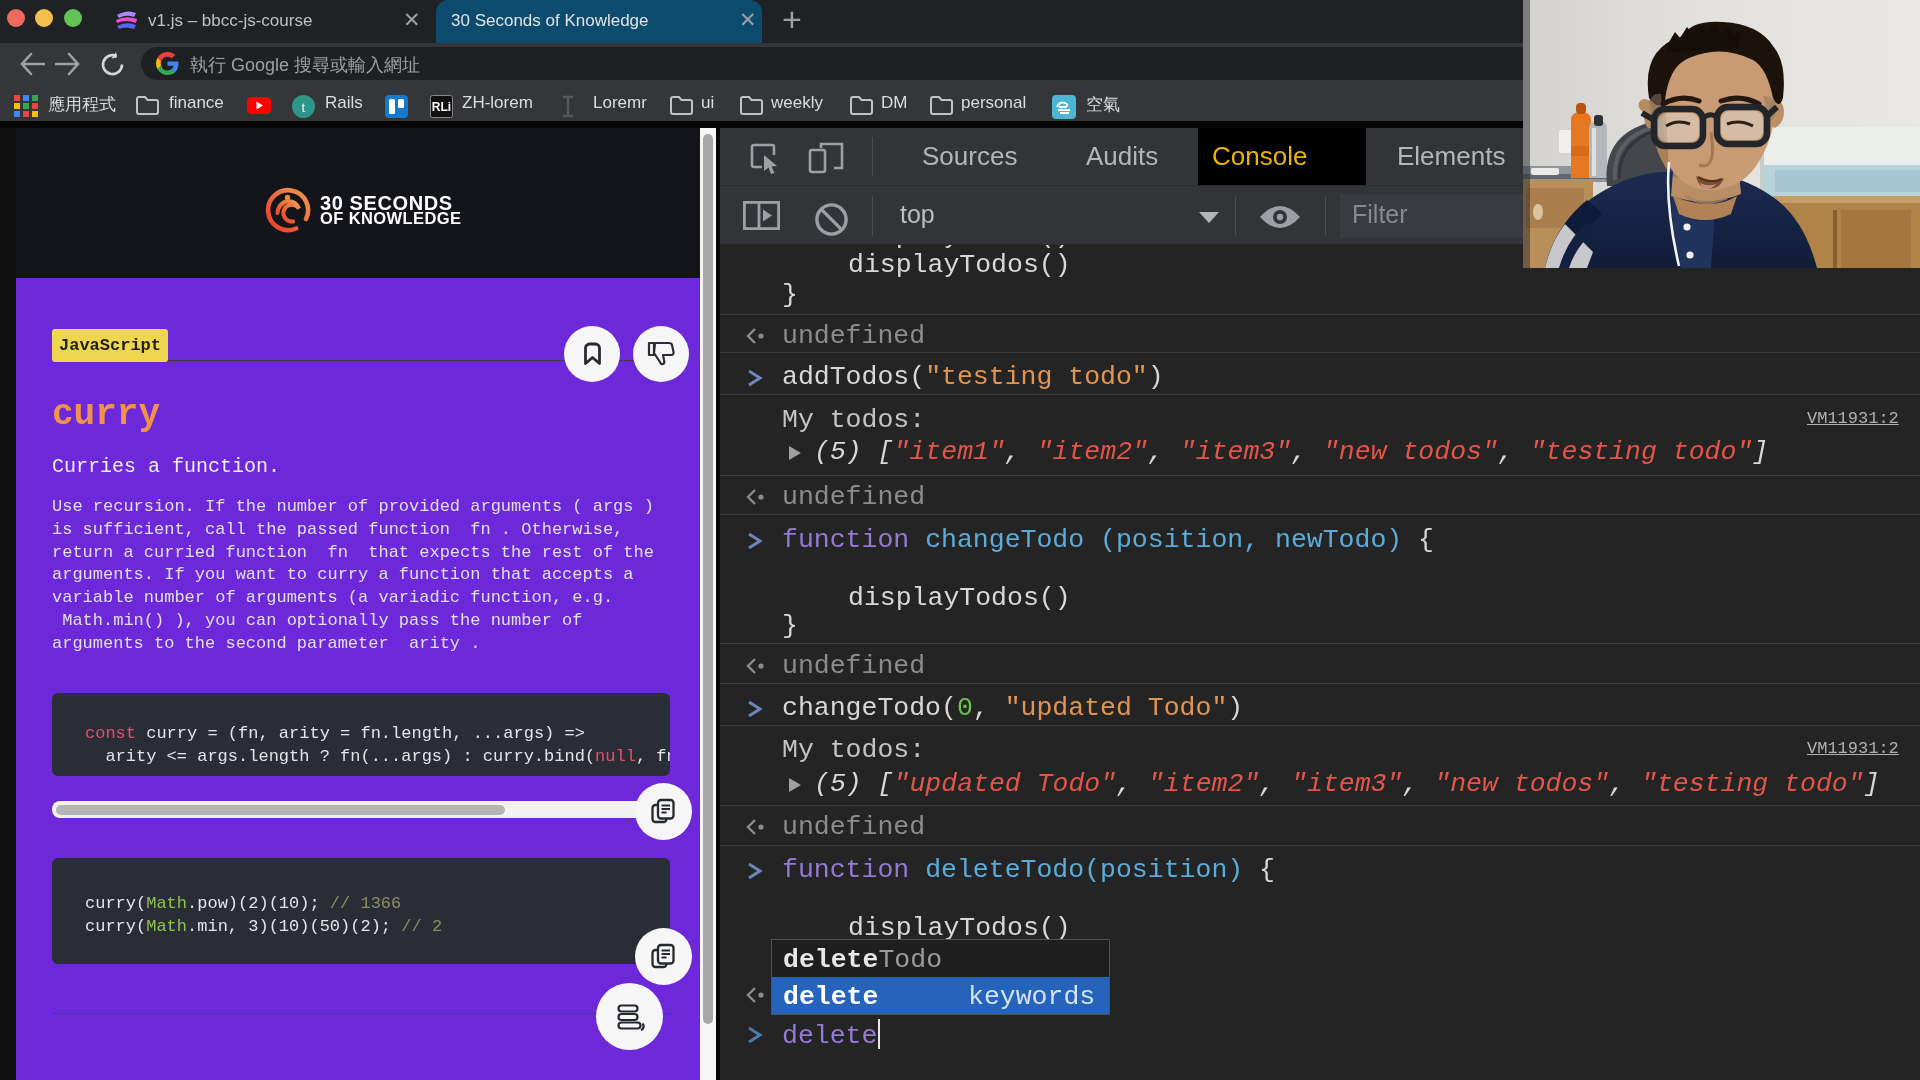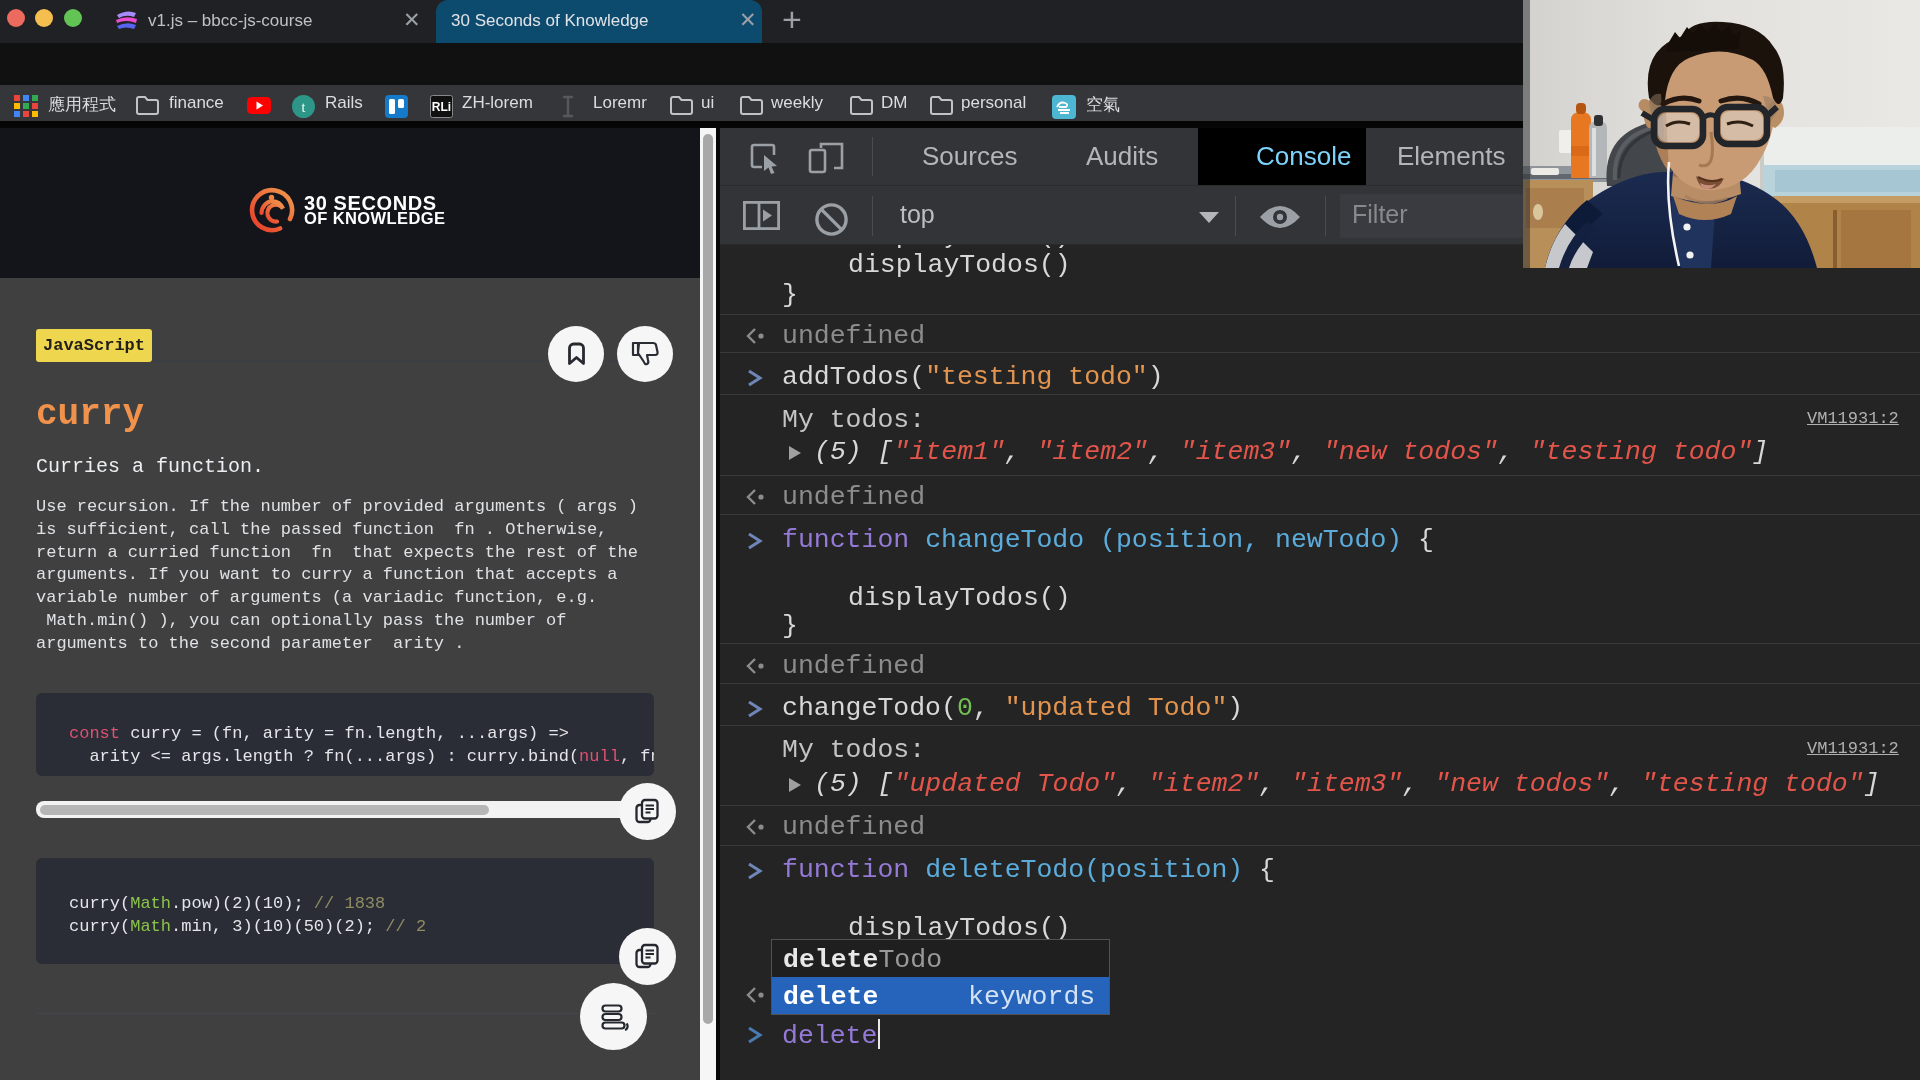--- a/index.html
+++ b/index.html
@@ -15,21 +15,21 @@
   #tab2 { left:436px; top:0; width:326px; height:43px; background:#0c4a6e; border-radius:12px 12px 0 0; }
   #tab2t { color:#e0e2e6; font-size:17px; top:11px; left:15px; }
   .tabx { color:#9aa0a6; font-size:21px; top:8px; }
   #toolbar { left:0; top:43px; width:1920px; height:42px; background:#35363a; }
   #omni { left:141px; top:4px; width:1729px; height:33px; background:#1f2023; border-radius:17px; }
   #omnitext { left:190px; top:10px; color:#9aa0a6; font-size:18px; }
   #bookbar { left:0; top:85px; width:1920px; height:36px; background:#35363a; }
   .bk { color:#dadce0; font-size:17px; top:8px; }
   #blackstrip { left:0; top:121px; width:1920px; height:7px; background:#060607; }
   
-  #lpanel { left:0; top:128px; width:700px; height:952px; background:#404040; overflow:hidden; }
+  #lpanel { left:16px; top:128px; width:700px; height:952px; background:#6d28d9; overflow:hidden; }
   #lphead { left:0; top:0; width:700px; height:150px; background:#14151b; }
   #lscroll { left:700px; top:128px; width:16px; height:952px; background:#f6f6f6; }
   #lthumb { left:3px; top:6px; width:10px; height:890px; background:#a8a8a8; border-radius:5px; }
   #ldivide { left:716px; top:128px; width:4px; height:952px; background:#08080a; }
   .codebox { left:36px; width:618px; background:#2a2d36; border-radius:6px; color:#e3e5e8; font-size:17px; }
   .circbtn { background:#f6f6f6; border-radius:50%; }
   
   #dtools { left:720px; top:128px; width:1200px; height:952px; background:#242424; }
   #dtb1 { left:0; top:0; width:1200px; height:57px; background:#333438; }
   #dtb2 { left:0; top:57px; width:1200px; height:60px; background:#333438; border-top:1px solid #2c2c2e; border-bottom:1px solid #282828; }
@@ -58,20 +58,40 @@
     </svg>
     <div class="abs" id="tab1t">v1.js – bbcc-js-course</div>
     <div class="abs tabx" style="left:403px;">✕</div>
     <div class="abs" id="tab2">
       <div class="abs" id="tab2t">30 Seconds of Knowledge</div>
       <div class="abs tabx" style="left:303px;">✕</div>
     </div>
     <div class="abs" style="left:782px; top:0px; color:#9aa0a6; font-size:34px; font-weight:300;">+</div>
   </div>
 
+  <div class="abs" id="toolbar">
+    <svg class="abs" style="left:19px; top:9px;" width="26" height="24" viewBox="0 0 26 24">
+      <path d="M12 2 L3 12 L12 22 M3 12 L25 12" stroke="#9aa0a6" stroke-width="2.6" fill="none" stroke-linecap="round"></path>
+    </svg>
+    <svg class="abs" style="left:55px; top:9px;" width="26" height="24" viewBox="0 0 26 24">
+      <path d="M14 2 L23 12 L14 22 M23 12 L1 12" stroke="#9aa0a6" stroke-width="2.6" fill="none" stroke-linecap="round"></path>
+    </svg>
+    <svg class="abs" style="left:99px; top:8px;" width="27" height="27" viewBox="0 0 27 27">
+      <path d="M23 13.5 A9.5 9.5 0 1 1 17.5 5" stroke="#d3d6da" stroke-width="2.6" fill="none"></path>
+      <path d="M17 1 L18 6.5 L12.5 7.5 Z" fill="#d3d6da"></path>
+    </svg>
+    <div class="abs" id="omni"></div>
+    <svg class="abs" style="left:155px; top:8px;" width="25" height="25" viewBox="0 0 48 48">
+      <path fill="#4285F4" d="M45.1 24.5c0-1.6-.1-3.1-.4-4.5H24v8.5h11.8c-.5 2.8-2.1 5.1-4.4 6.7v5.6h7.2c4.2-3.9 6.5-9.6 6.5-16.3z"></path>
+      <path fill="#34A853" d="M24 46c6 0 11-2 14.6-5.3l-7.2-5.6c-2 1.3-4.5 2.1-7.4 2.1-5.7 0-10.6-3.9-12.3-9.1H4.3v5.8C7.9 41 15.4 46 24 46z"></path>
+      <path fill="#FBBC05" d="M11.7 28.1c-.4-1.3-.7-2.7-.7-4.1s.2-2.8.7-4.1v-5.8H4.3C2.8 17 2 20.4 2 24s.8 7 2.3 9.9l7.4-5.8z"></path>
+      <path fill="#EA4335" d="M24 10.8c3.2 0 6.1 1.1 8.4 3.3l6.3-6.3C35 4.1 30 2 24 2 15.4 2 7.9 7 4.3 14.1l7.4 5.8c1.7-5.2 6.6-9.1 12.3-9.1z"></path>
+    </svg>
+    <div class="abs" id="omnitext">執行 Google 搜尋或輸入網址</div>
+  </div>
 
   <div class="abs" id="bookbar">
     <svg class="abs" style="left:13px; top:10px;" width="26" height="22" viewBox="0 0 26 22">
       <g>
         <rect x="1" y="0" width="6" height="6" fill="#e8453c"></rect>
           <rect x="10" y="0" width="6" height="6" fill="#4285f4"></rect>
           <rect x="19" y="0" width="6" height="6" fill="#34a853"></rect>
         <rect x="1" y="8" width="6" height="6" fill="#fbbc05"></rect>
           <rect x="10" y="8" width="6" height="6" fill="#34a853"></rect>
           <rect x="19" y="8" width="6" height="6" fill="#e8453c"></rect>
@@ -174,21 +194,21 @@
   arity &lt;= args.length ? fn(...args) : curry.bind(<span style="color:#e25070;">null</span>, fn</div>
     <div class="abs" style="left:36px; top:673px; width:618px; height:17px; background:#f2f2f2; border-radius:8px;"></div>
     <div class="abs" style="left:40px; top:677px; width:449px; height:10px; background:#b5b5b5; border-radius:5px;"></div>
     <div class="abs circbtn" style="left:619px; top:655px; width:57px; height:57px;"></div>
     <svg class="abs" style="left:634px; top:670px;" width="26" height="26" viewBox="0 0 26 26">
         <rect x="2.5" y="7" width="14" height="17" rx="3" fill="none" stroke="#25282e" stroke-width="2.3"></rect>
         <rect x="8" y="2" width="15.5" height="18.5" rx="3" fill="#f6f6f6" stroke="#25282e" stroke-width="2.3"></rect>
         <path d="M11.5 7.5 h8.5 M11.5 11 h8.5 M11.5 14.5 h5" stroke="#25282e" stroke-width="2"></path>
       </svg>
 
-    <div class="abs mono codebox" style="top:730px; height:106px; padding:34px 0 0 33px; line-height:23px; white-space:pre;">curry(<span style="color:#8bc34a;">Math</span>.pow)(2)(10); <span style="color:#8f8c63;">// 1838</span>
+    <div class="abs mono codebox" style="top:730px; height:106px; padding:34px 0 0 33px; line-height:23px; white-space:pre;">curry(<span style="color:#8bc34a;">Math</span>.pow)(2)(10); <span style="color:#8f8c63;">// 1366</span>
 curry(<span style="color:#8bc34a;">Math</span>.min, 3)(10)(50)(2); <span style="color:#8f8c63;">// 2</span></div>
     <div class="abs circbtn" style="left:619px; top:800px; width:57px; height:57px;"></div>
     <svg class="abs" style="left:634px; top:815px;" width="26" height="26" viewBox="0 0 26 26">
         <rect x="2.5" y="7" width="14" height="17" rx="3" fill="none" stroke="#25282e" stroke-width="2.3"></rect>
         <rect x="8" y="2" width="15.5" height="18.5" rx="3" fill="#f6f6f6" stroke="#25282e" stroke-width="2.3"></rect>
         <path d="M11.5 7.5 h8.5 M11.5 11 h8.5 M11.5 14.5 h5" stroke="#25282e" stroke-width="2"></path>
       </svg>
 
     <div class="abs" style="left:36px; top:885px; width:619px; height:1px; background:#43464e;"></div>
     <div class="abs circbtn" style="left:580px; top:855px; width:67px; height:67px;"></div>
@@ -211,21 +231,21 @@
         <path d="M17 13 L30 24 L24.5 24.5 L27.5 31 L24 32 L21.5 25.5 L17 29 Z" fill="#9aa0a6"></path>
       </svg>
       <svg class="abs" style="left:88px; top:13px;" width="36" height="33" viewBox="0 0 36 33">
         <path d="M13 7 v-4 h21 v24 h-8" stroke="#9aa0a6" stroke-width="2.6" fill="none"></path>
         <rect x="2" y="9" width="15" height="22" rx="2" stroke="#9aa0a6" stroke-width="2.6" fill="none"></rect>
       </svg>
       <div class="abs sep" style="left:152px; top:9px; height:39px;"></div>
       <div class="abs dtab" style="left:202px;">Sources</div>
       <div class="abs dtab" style="left:366px;">Audits</div>
       <div class="abs" style="left:478px; top:0; width:168px; height:57px; background:#000;"></div>
-      <div class="abs dtab" style="left:536px; color:#7dd3fc;">Console</div>
+      <div class="abs dtab" style="left:492px; color:#eab308;">Console</div>
       <div class="abs dtab" style="left:677px;">Elements</div>
     </div>
     <div class="abs" id="dtb2">
       <svg class="abs" style="left:23px; top:15px;" width="37" height="29" viewBox="0 0 37 29">
         <rect x="1.4" y="1.4" width="34.2" height="26.2" stroke="#9aa0a6" stroke-width="2.8" fill="none"></rect>
         <line x1="16" y1="1.4" x2="16" y2="27.6" stroke="#9aa0a6" stroke-width="2.8"></line>
         <path d="M20 8.5 L29 14.5 L20 20.5 Z" fill="#9aa0a6"></path>
       </svg>
       <svg class="abs" style="left:95px; top:17px;" width="33" height="33" viewBox="0 0 33 33">
         <circle cx="16.5" cy="16.5" r="14.6" stroke="#9aa0a6" stroke-width="3.4" fill="none"></circle>

